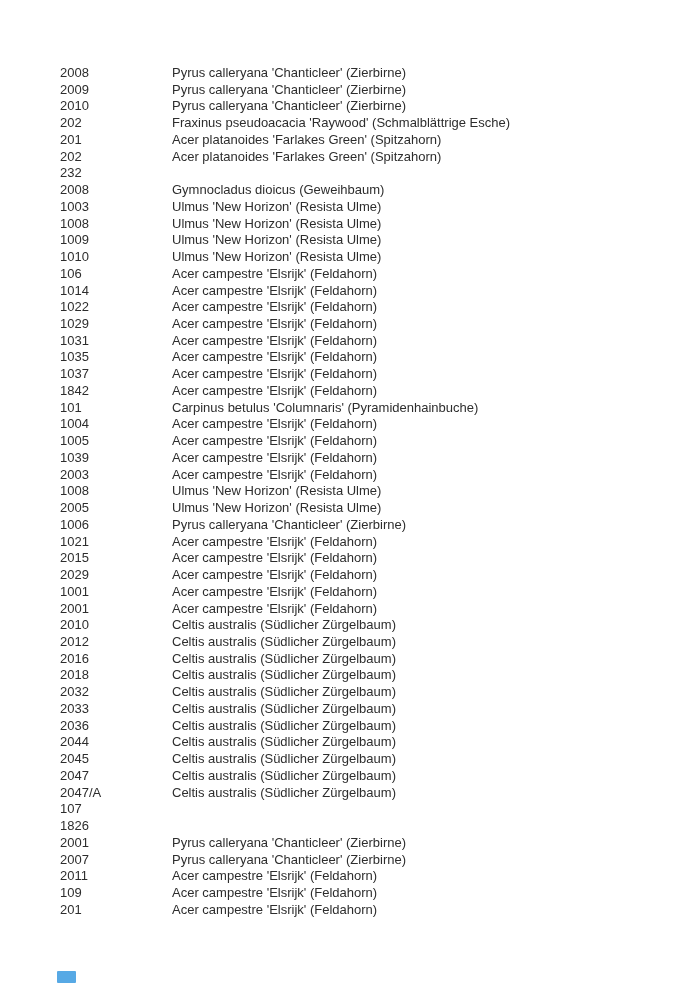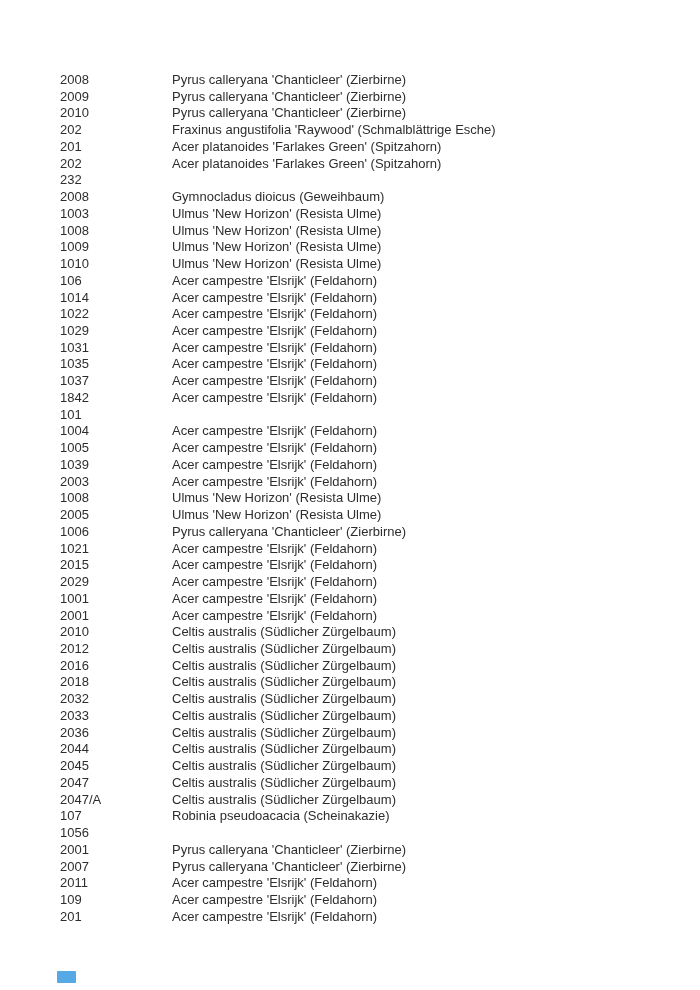--- a/index.html
+++ b/index.html
@@ -18,21 +18,20 @@
   .page {
     position: absolute;
     inset: 0;
     background: #ffffff;
   }
   .tree-list {
     position: absolute;
     top: 65px;
     left: 60px;
     right: 20px;
-    margin-top: 7px;
   }
   .row {
     display: flex;
     align-items: baseline;
     height: 16.74px;
     line-height: 16.74px;
     font-size: 13px;
     white-space: nowrap;
   }
   .col-id {
@@ -63,21 +62,21 @@
       <div class="row">
         <span class="col-id">2009</span>
         <span class="col-species">Pyrus calleryana 'Chanticleer' (Zierbirne)</span>
       </div>
       <div class="row">
         <span class="col-id">2010</span>
         <span class="col-species">Pyrus calleryana 'Chanticleer' (Zierbirne)</span>
       </div>
       <div class="row">
         <span class="col-id">202</span>
-        <span class="col-species">Fraxinus angustifolia 'Raywood' (Schmalblättrige Esche)</span>
+        <span class="col-species">Fraxinus pseudoacacia 'Raywood' (Schmalblättrige Esche)</span>
       </div>
       <div class="row">
         <span class="col-id">201</span>
         <span class="col-species">Acer platanoides 'Farlakes Green' (Spitzahorn)</span>
       </div>
       <div class="row">
         <span class="col-id">202</span>
         <span class="col-species">Acer platanoides 'Farlakes Green' (Spitzahorn)</span>
       </div>
       <div class="row">
@@ -130,20 +129,21 @@
       <div class="row">
         <span class="col-id">1037</span>
         <span class="col-species">Acer campestre 'Elsrijk' (Feldahorn)</span>
       </div>
       <div class="row">
         <span class="col-id">1842</span>
         <span class="col-species">Acer campestre 'Elsrijk' (Feldahorn)</span>
       </div>
       <div class="row">
         <span class="col-id">101</span>
+        <span class="col-species">Carpinus betulus 'Columnaris' (Pyramidenhainbuche)</span>
       </div>
       <div class="row">
         <span class="col-id">1004</span>
         <span class="col-species">Acer campestre 'Elsrijk' (Feldahorn)</span>
       </div>
       <div class="row">
         <span class="col-id">1005</span>
         <span class="col-species">Acer campestre 'Elsrijk' (Feldahorn)</span>
       </div>
       <div class="row">
@@ -225,24 +225,23 @@
       <div class="row">
         <span class="col-id">2047</span>
         <span class="col-species">Celtis australis (Südlicher Zürgelbaum)</span>
       </div>
       <div class="row">
         <span class="col-id">2047/A</span>
         <span class="col-species">Celtis australis (Südlicher Zürgelbaum)</span>
       </div>
       <div class="row">
         <span class="col-id">107</span>
-        <span class="col-species">Robinia pseudoacacia (Scheinakazie)</span>
-      </div>
-      <div class="row">
-        <span class="col-id">1056</span>
+      </div>
+      <div class="row">
+        <span class="col-id">1826</span>
       </div>
       <div class="row">
         <span class="col-id">2001</span>
         <span class="col-species">Pyrus calleryana 'Chanticleer' (Zierbirne)</span>
       </div>
       <div class="row">
         <span class="col-id">2007</span>
         <span class="col-species">Pyrus calleryana 'Chanticleer' (Zierbirne)</span>
       </div>
       <div class="row">

